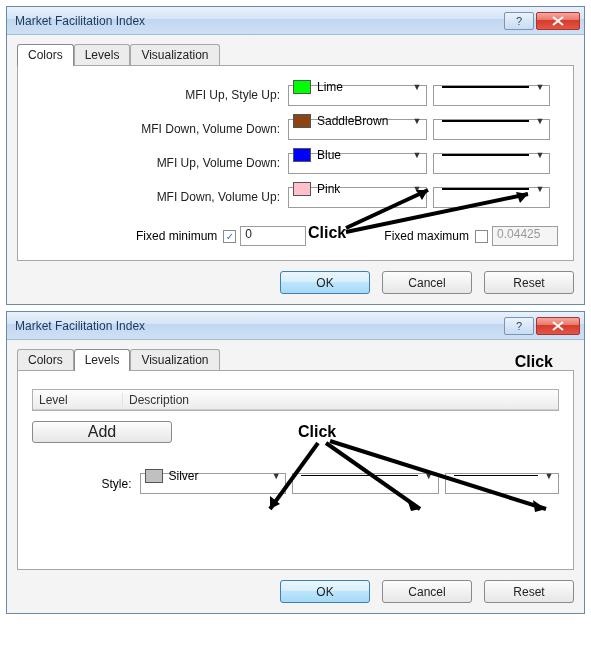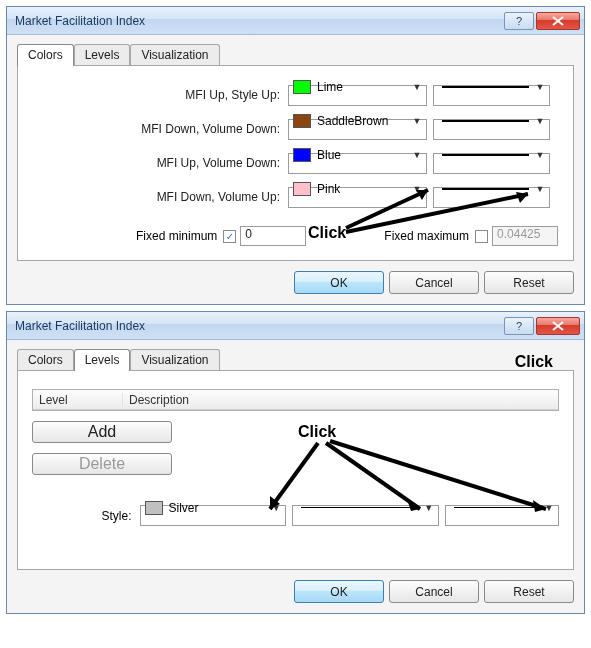--- a/index.html
+++ b/index.html
@@ -155,21 +155,21 @@
     display: flex;
     align-items: center;
     margin-top: 18px;
     position: relative;
   }
   .minrow .lbl1 { margin-left: 104px; }
   .minrow .lbl2 { margin-left: 8px; }
   .btnrow {
     display: flex;
     justify-content: flex-end;
-    gap: 5px;
+    gap: 12px;
     margin-top: 10px;
   }
   .btn {
     width: 90px;
     height: 23px;
     border: 1px solid #8a8a8a;
     border-radius: 3px;
     background: linear-gradient(to bottom, #fdfdfd, #e6e6e6);
     display: flex;
     align-items: center;
@@ -354,21 +354,20 @@
     <div class="tabpanel" style="position:relative; min-height:200px;">
       <div class="levels-body">
         <div class="levels-list">
           <div class="levels-header">
             <div class="col1">Level</div>
             <div class="col2">Description</div>
           </div>
         </div>
         <div>
           <div class="sidebtn">Add</div>
-          <div class="sidebtn disabled">Delete</div>
         </div>
       </div>
       <div class="stylerow">
         <span class="lbl">Style:</span>
         <div class="combo color" style="width:150px">
           <span class="swatch" style="background:#c0c0c0"></span>
           <span class="text">Silver</span>
           <span class="arrow">▼</span>
         </div>
         <div class="combo line" style="width:150px">

